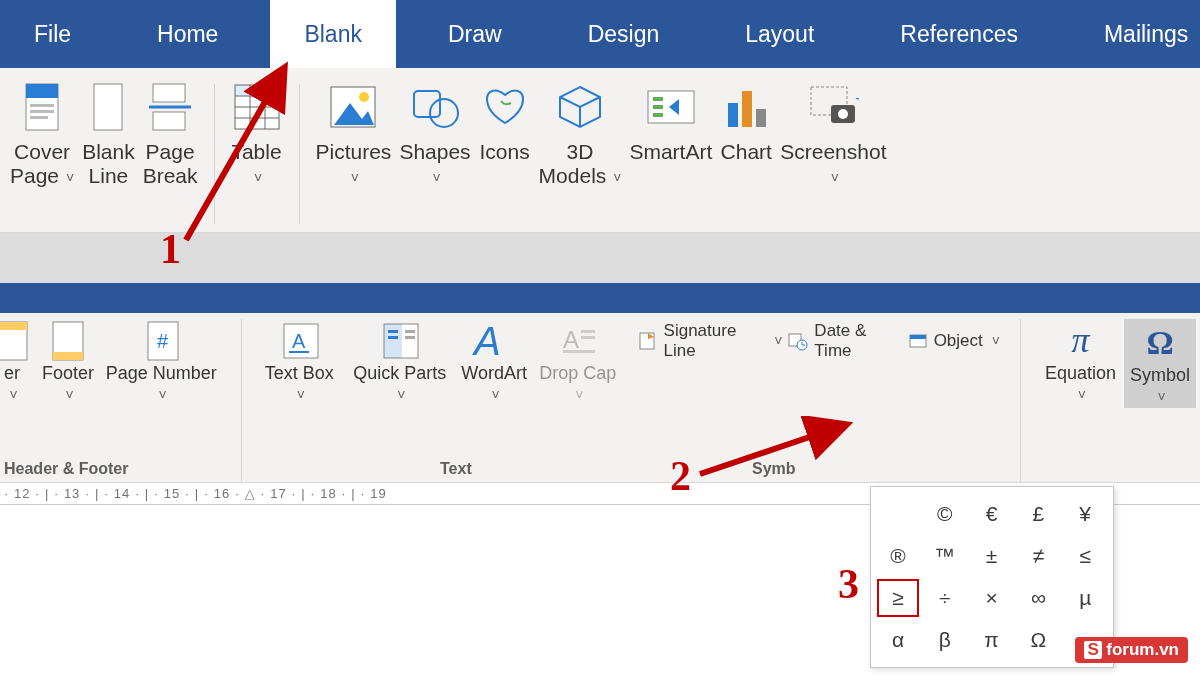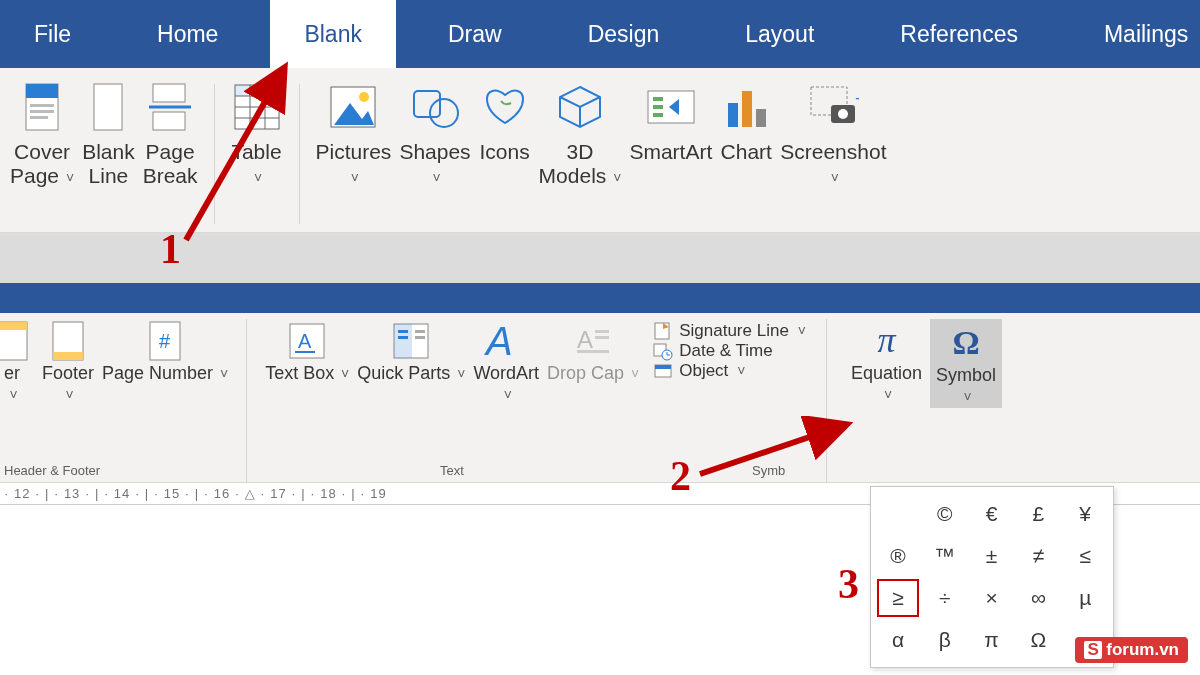--- a/index.html
+++ b/index.html
@@ -82,27 +82,28 @@
   flex-direction: column;
   align-items: center;
   margin: 0 4px;
   text-align: center;
   line-height: 1.15;
 }
 .ritem2 .icon2 {
   width: 44px; height: 44px;
   display: flex; align-items: center; justify-content: center;
 }
-.vlist { display: flex; flex-direction: column; font-size: 17px; padding-top: 2px; }
+.vlist { display: flex; flex-direction: row; gap: 6px; font-size: 17px; padding-top: 2px; }
 .vlist .row { display: flex; align-items: center; gap: 6px; }
 .grplabel {
   position: absolute;
   bottom: 4px;
-  font-size: 13px;
+  font-size: 16px;
   color: #5e5e5e;
+  font-weight: bold;
 }
 
 
 .ruler {
   height: 22px;
   background: #fff;
   border-bottom: 1px solid #ccc;
   font-size: 13px;
   color: #737373;
   padding-left: 4px;

